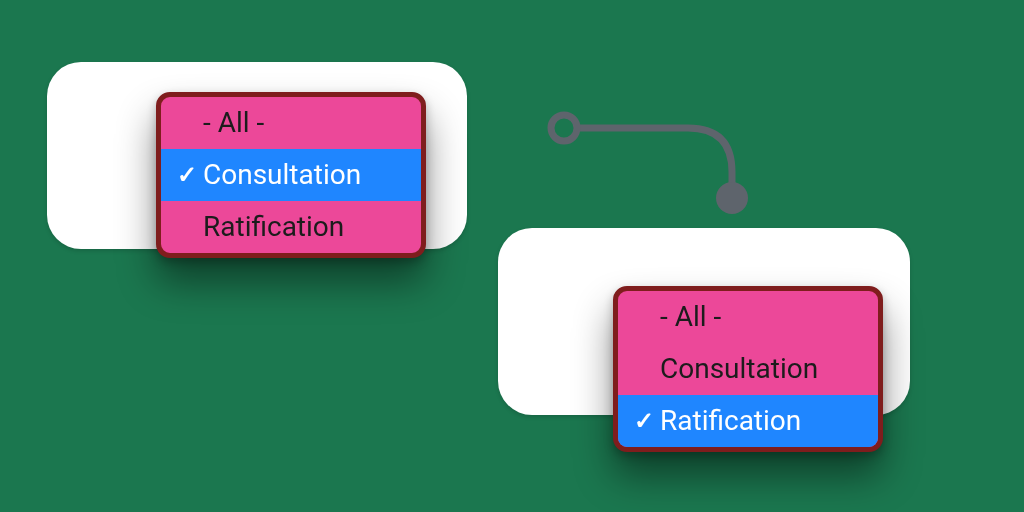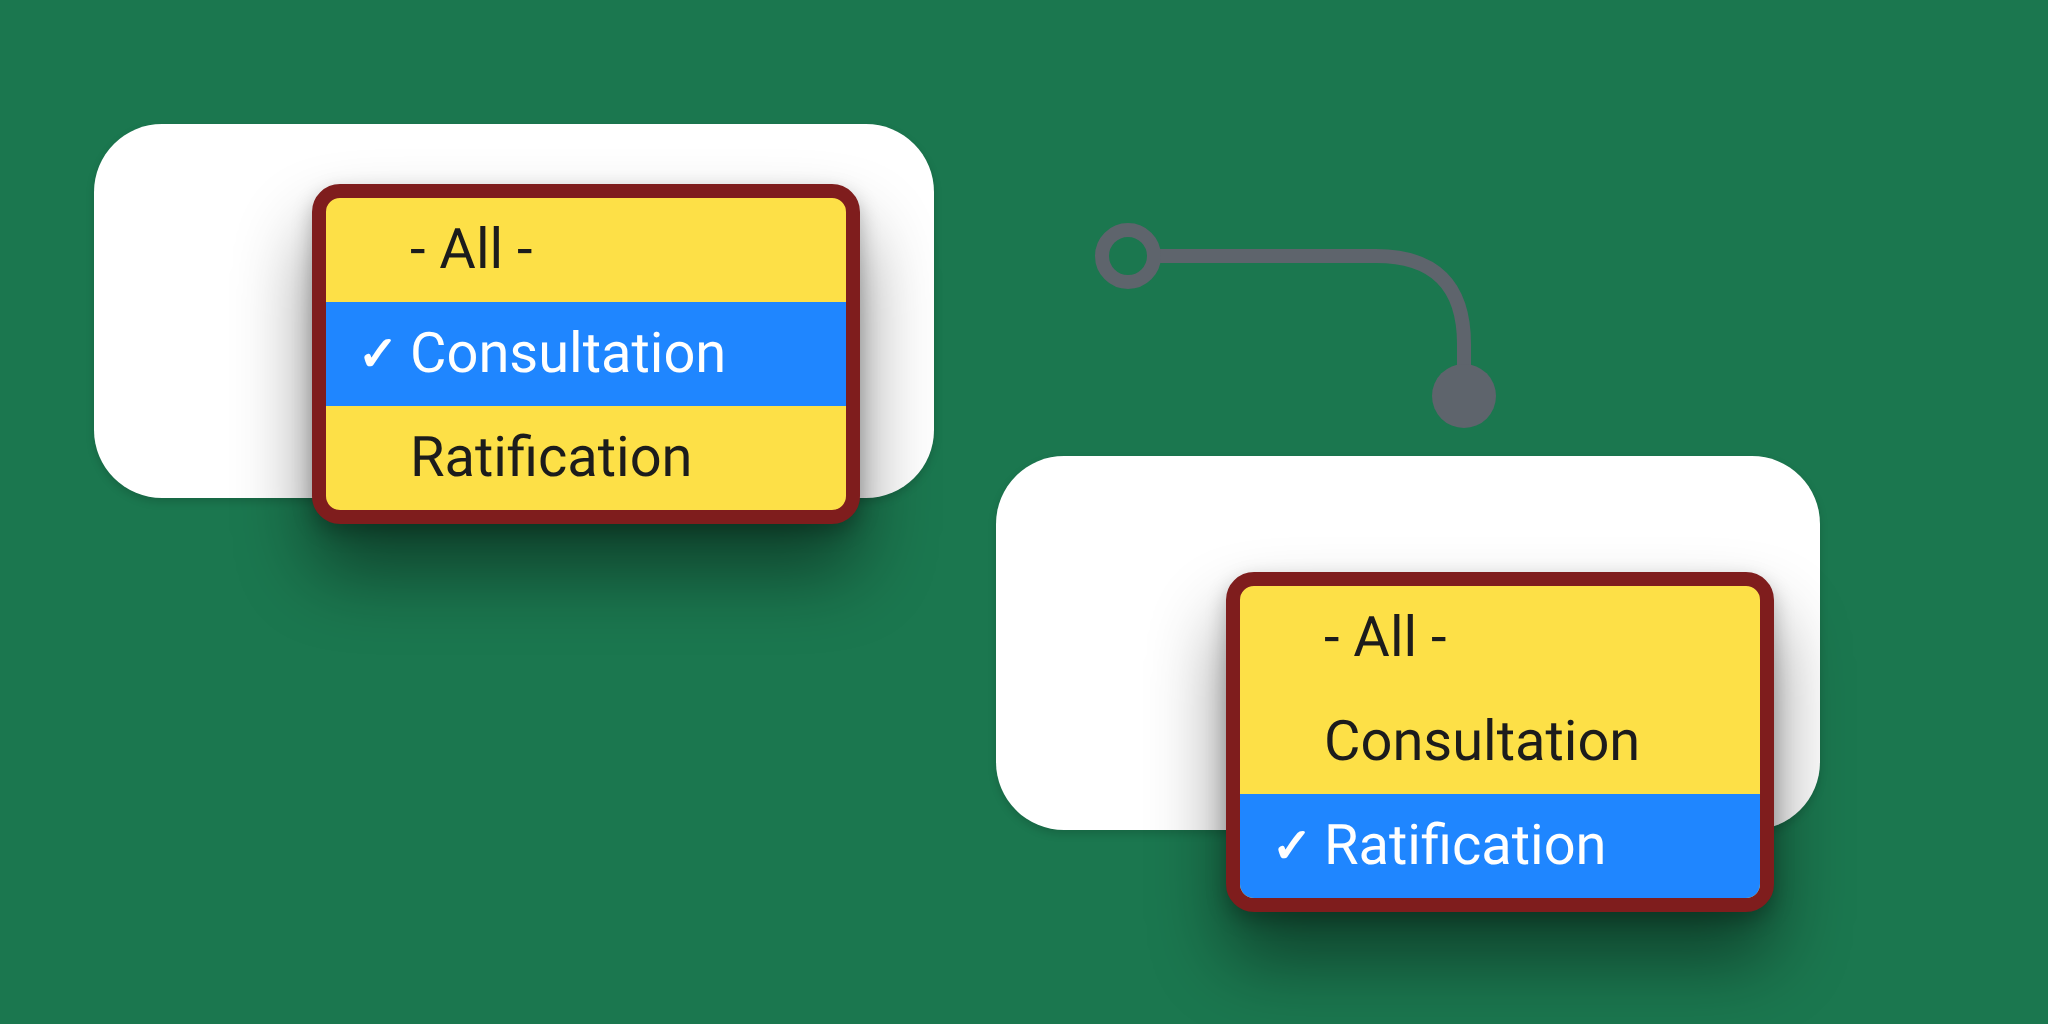--- a/index.html
+++ b/index.html
@@ -21,22 +21,22 @@
     background: #ffffff;
     border-radius: 34px;
     box-shadow: 0 2px 4px rgba(0,0,0,.15);
   }
   .card-a { left: 47px;  top: 62px;  width: 420px; height: 187px; }
   .card-b { left: 498px; top: 228px; width: 412px; height: 187px; }
 
   .dropdown {
     position: absolute;
     width: 260px;
-    background: #fde047;
-    border: 7px solid #7f1d1d;
+    background: #ec4899;
+    border: 5px solid #7f1d1d;
     border-radius: 14px;
     box-shadow: 0 24px 38px rgba(0,0,0,.45), 0 4px 10px rgba(0,0,0,.25);
     overflow: hidden;
   }
   .dd-a { left: 156px; top: 92px; }
   .dd-b { left: 613px; top: 286px; }
 
   .dd-item {
     display: flex;
     align-items: center;

